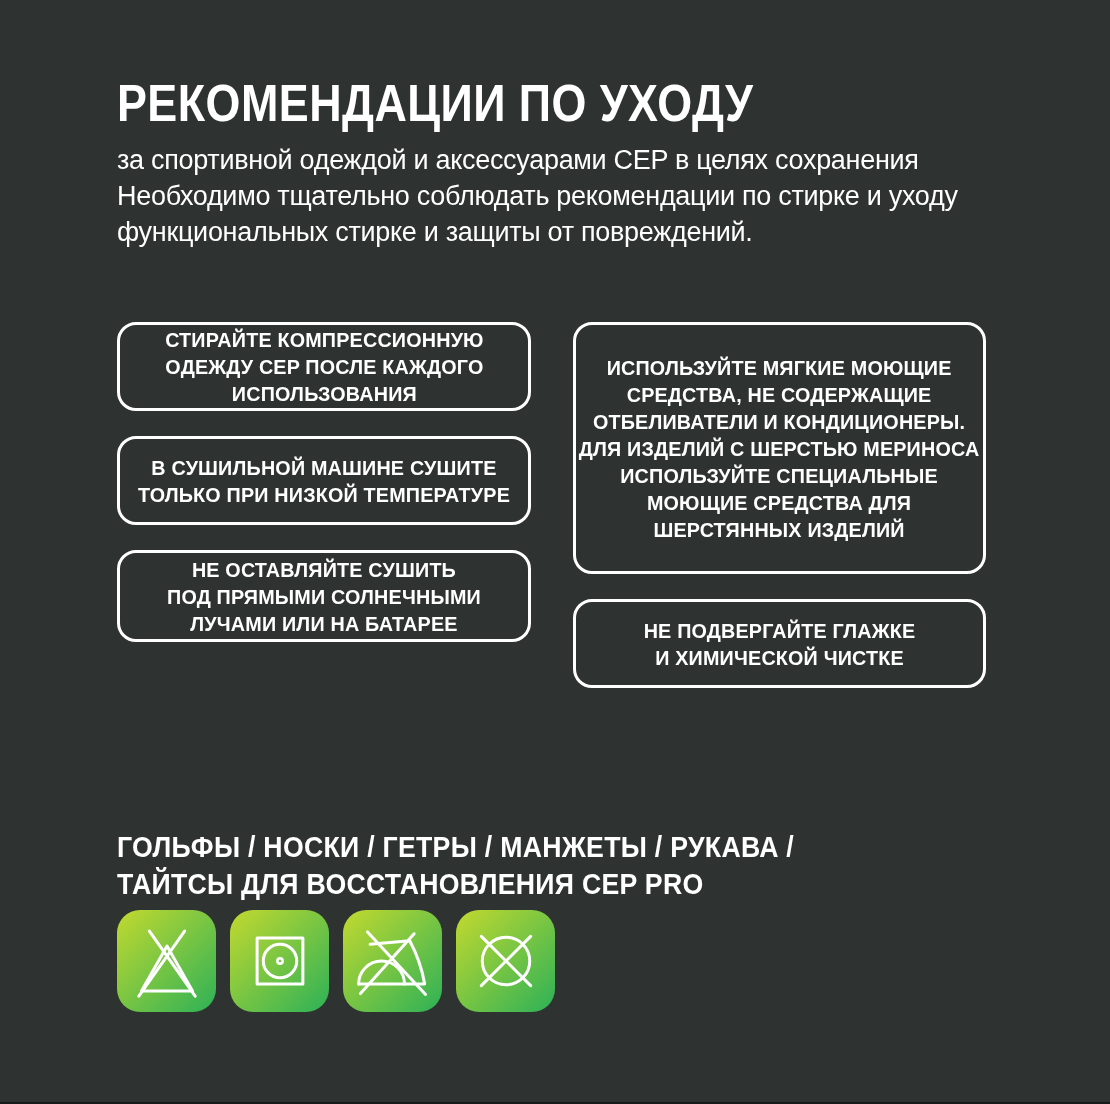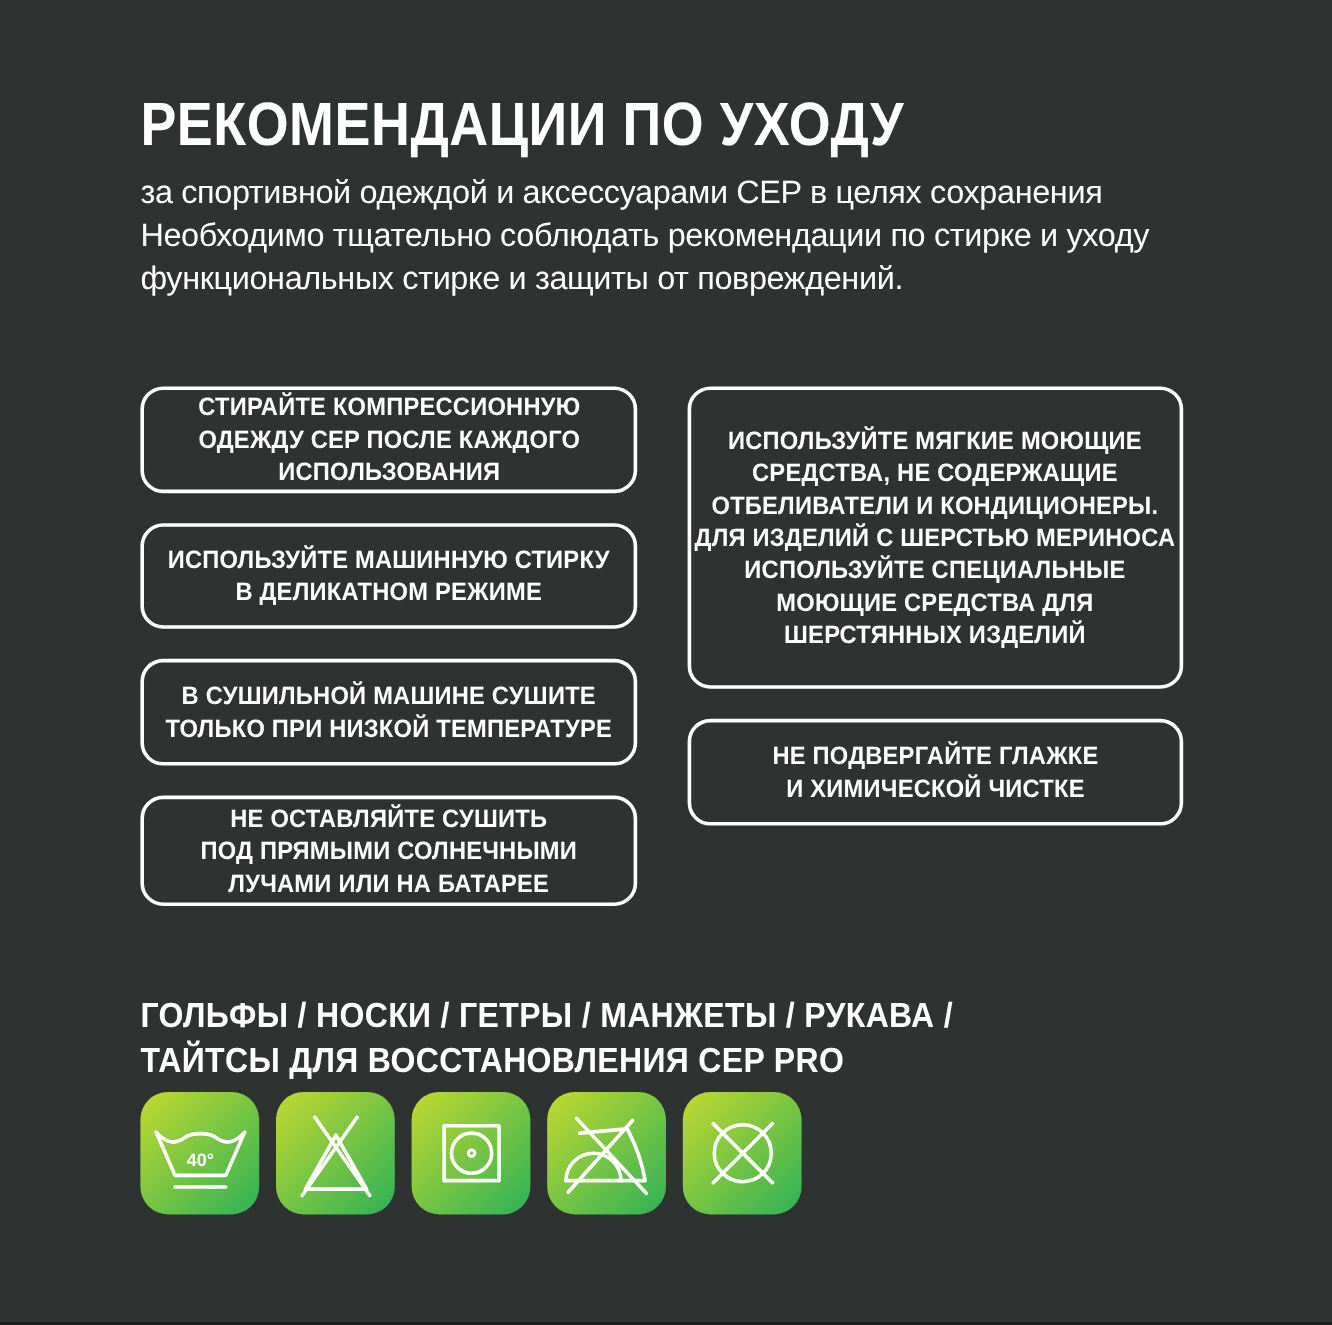--- a/index.html
+++ b/index.html
@@ -128,26 +128,20 @@
 
   <div class="grid">
     <div class="col col-left">
       <div class="care-box h89">
         <div class="box-text">
             <div class="line">СТИРАЙТЕ КОМПРЕССИОННУЮ</div>
             <div class="line">ОДЕЖДУ CEP ПОСЛЕ КАЖДОГО</div>
             <div class="line">ИСПОЛЬЗОВАНИЯ</div>
           </div>
       </div>
-      <div class="care-box h88">
-        <div class="box-text">
-            <div class="line">ИСПОЛЬЗУЙТЕ МАШИННУЮ СТИРКУ</div>
-            <div class="line">В ДЕЛИКАТНОМ РЕЖИМЕ</div>
-          </div>
-      </div>
       <div class="care-box h89">
         <div class="box-text">
             <div class="line">В СУШИЛЬНОЙ МАШИНЕ СУШИТЕ</div>
             <div class="line">ТОЛЬКО ПРИ НИЗКОЙ ТЕМПЕРАТУРЕ</div>
           </div>
       </div>
       <div class="care-box h92">
         <div class="box-text">
             <div class="line">НЕ ОСТАВЛЯЙТЕ СУШИТЬ</div>
             <div class="line">ПОД ПРЯМЫМИ СОЛНЕЧНЫМИ</div>
@@ -176,27 +170,20 @@
     </div>
   </div>
 
   <div class="products-heading">
       <div class="line">ГОЛЬФЫ / НОСКИ / ГЕТРЫ / МАНЖЕТЫ / РУКАВА /</div>
       <div class="line">ТАЙТСЫ ДЛЯ ВОССТАНОВЛЕНИЯ CEP PRO</div>
     </div>
 
   <div class="tiles">
 
-    <div class="tile">
-      <svg viewBox="0 0 100 100" fill="none" stroke="#ffffff" stroke-width="3" stroke-linecap="round" stroke-linejoin="round">
-        <path d="M8,30 C17,40 26,42 34,36 C42,30 58,30 66,36 C74,42 83,40 92,30 L74,71 L26,71 Z"></path>
-        <line x1="26" y1="82" x2="74" y2="82"></line>
-        <text x="50" y="62" text-anchor="middle" fill="#ffffff" stroke="none" font-size="17" font-weight="bold">40°</text>
-      </svg>
-    </div>
 
     <div class="tile">
       <svg viewBox="0 0 100 100" fill="none" stroke="#ffffff" stroke-width="3" stroke-linecap="round" stroke-linejoin="round">
         <path d="M50,33 L79,84 L21,84 Z"></path>
         <line x1="30" y1="16" x2="82" y2="90"></line>
         <line x1="70" y1="16" x2="18" y2="90"></line>
       </svg>
     </div>
 
     <div class="tile">

